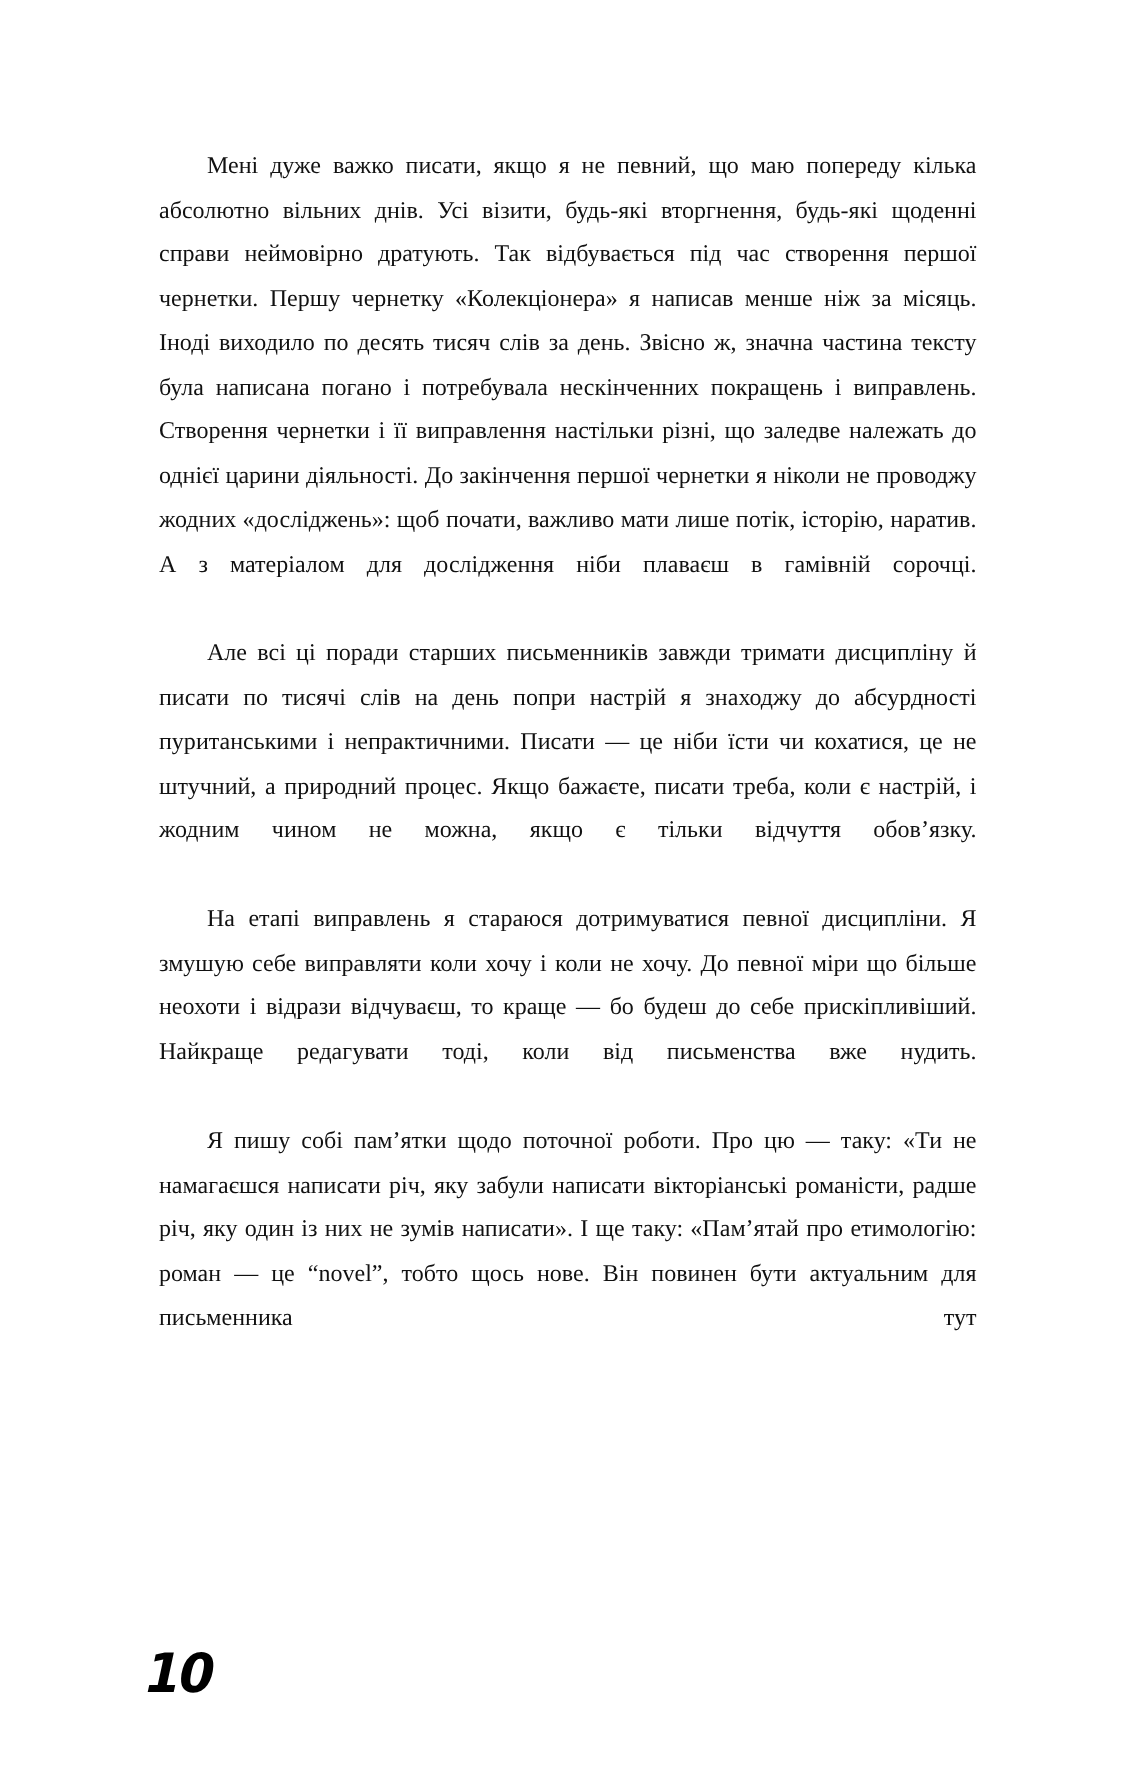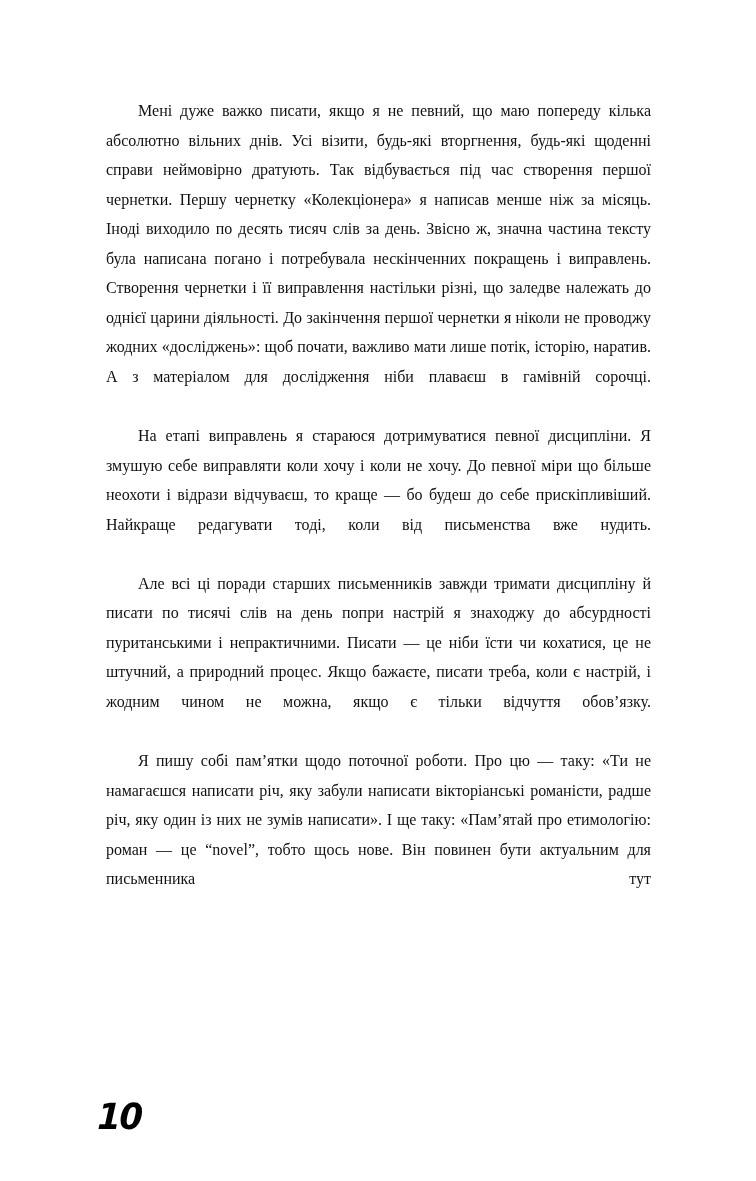--- a/index.html
+++ b/index.html
@@ -65,20 +65,20 @@
     transform-origin: left top;
   }
 </style>
 </head>
 <body>
 
 <div class="page">
 
   <div class="textblock">
     <p class="para">Мені дуже важко писати, якщо я не певний, що маю попереду кілька абсолютно вільних днів. Усі ві­зити, будь-які вторгнення, будь-які щоденні справи неймовірно дратують. Так відбувається під час ство­рення першої чернетки. Першу чернетку «Колекціо­нера» я написав менше ніж за місяць. Іноді виходило по десять тисяч слів за день. Звісно ж, значна частина тексту була написана погано і потребувала нескінчен­них покращень і виправлень. Створення чернетки і її виправлення настільки різні, що заледве належать до однієї царини діяльності. До закінчення першої чер­нетки я ніколи не проводжу жодних «досліджень»: щоб почати, важливо мати лише потік, історію, на­ратив. А з матеріалом для дослідження ніби плаваєш в гамівній сорочці.</p>
+    <p class="para">Але всі ці поради старших письменників завжди тримати дисципліну й писати по тисячі слів на день попри настрій я знаходжу до абсурдності пуритан­ськими і непрактичними. Писати — це ніби їсти чи кохатися, це не штучний, а природний процес. Якщо бажаєте, писати треба, коли є настрій, і жодним чи­ном не можна, якщо є тільки відчуття обов’язку.</p>
     <p class="para">На етапі виправлень я стараюся дотримуватися певної дисципліни. Я змушую себе виправляти коли хочу і коли не хочу. До певної міри що більше неохо­ти і відрази відчуваєш, то краще — бо будеш до себе прискіпливіший. Найкраще редагувати тоді, коли від письменства вже нудить.</p>
-    <p class="para">Але всі ці поради старших письменників завжди тримати дисципліну й писати по тисячі слів на день попри настрій я знаходжу до абсурдності пуритан­ськими і непрактичними. Писати — це ніби їсти чи кохатися, це не штучний, а природний процес. Якщо бажаєте, писати треба, коли є настрій, і жодним чи­ном не можна, якщо є тільки відчуття обов’язку.</p>
     <p class="para">Я пишу собі пам’ятки щодо поточної роботи. Про цю — таку: «Ти не намагаєшся написати річ, яку забу­ли написати вікторіанські романісти, радше річ, яку один із них не зумів написати». І ще таку: «Пам’ятай про етимологію: роман — це “novel”, тобто щось нове. Він повинен бути актуальним для письменника тут</p>
   </div>
 
   <div class="folio">10</div>
 
 </div>
 
 </body></html>

